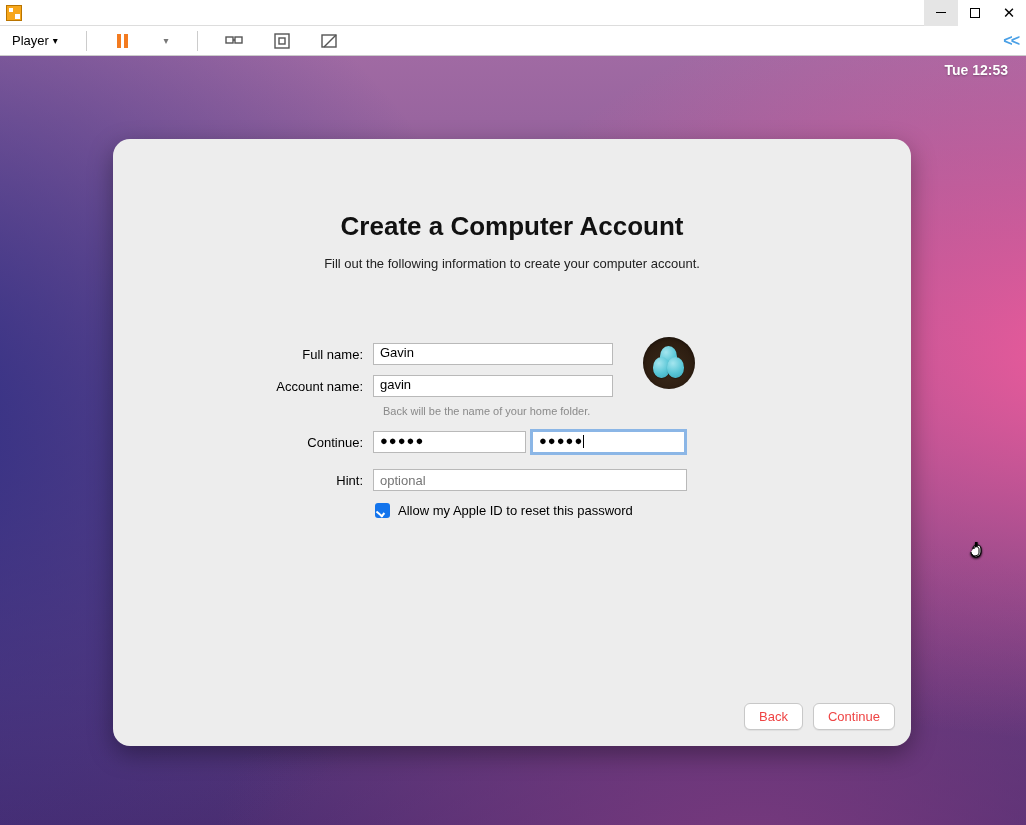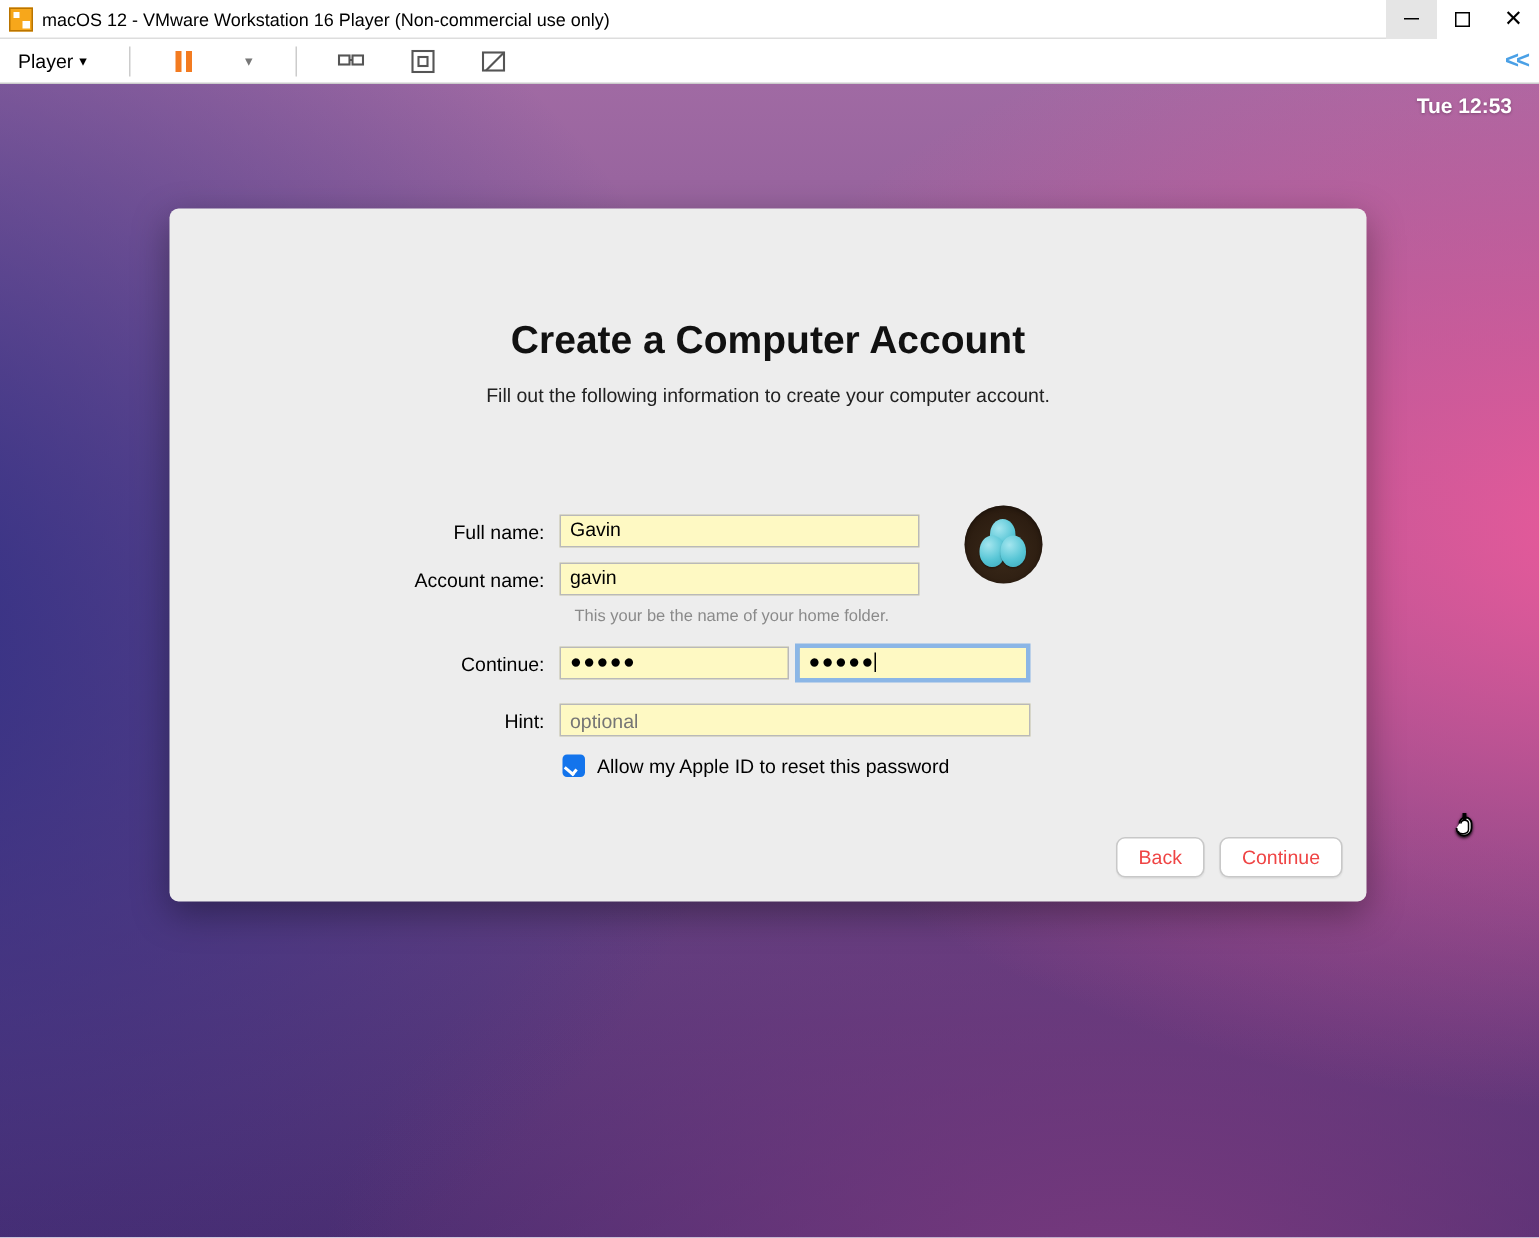--- a/index.html
+++ b/index.html
@@ -46,35 +46,35 @@
       linear-gradient(180deg, #a06aa3 0%, #4b2e72 100%);
   }
   .menubar-time{
     position:absolute; top:6px; right:18px; color:#fff; font-size:14px; font-weight:600;
     text-shadow:0 1px 2px rgba(0,0,0,.3);
   }
   .cursor{ position:absolute; right:36px; top:484px; font-size:22px; color:#fff; filter:drop-shadow(0 1px 1px #000);}
 
   
   .panel{
-    position:absolute; top:83px; left:113px; width:798px; height:462px;
-    background:#ededed; border-radius:6px; box-shadow:0 8px 24px rgba(0,0,0,.35);
+    position:absolute; top:83px; left:113px; width:798px; height:607px;
+    background:#ededed; border-radius:17px; box-shadow:0 8px 24px rgba(0,0,0,.35);
     display:flex; flex-direction:column;
     padding:0;
   }
   .panel-head{ text-align:center; padding:72px 40px 0 40px; }
   .panel-head h1{ font-size:26px; font-weight:700; color:#111; margin-bottom:14px; }
   .panel-head p{ font-size:13px; color:#222; }
 
   .form-wrap{ position:relative; margin-top:70px; }
   .row{ display:flex; align-items:center; height:26px; margin-bottom:6px; }
   .row .lbl{ width:260px; text-align:right; padding-right:10px; font-size:13px; color:#000; }
   .row .fld{ width:430px; display:flex; gap:6px; align-items:center; }
   .tfield{
-    height:22px; border:1px solid #b9b9b9; background:#fef9c3; padding:1px 6px; font-size:13px;
+    height:22px; border:1px solid #b9b9b9; background:#ffffff; padding:1px 6px; font-size:13px;
   }
   .tfield.full{ width:240px; }
   .tfield.half{ width:153px; }
   .tfield.hint{ width:314px; color:#888;}
   .tfield.focused{ outline:3px solid #8bb6e6; outline-offset:-1px; border-color:#5a8bcf;}
   .subnote{ margin-left:270px; font-size:11px; color:#8a8a8a; padding:0 0 12px 0; }
   .hint-row-spacer{ margin-top:12px; }
 
   .avatar{
     position:absolute; left:530px; top:-4px; width:52px; height:52px; border-radius:50%;
@@ -95,21 +95,20 @@
 
   .footer{ margin-top:auto; display:flex; justify-content:flex-end; gap:10px; padding:14px 16px 16px 16px; }
   .btn{ background:#fff; border:1px solid #c8c8c8; border-radius:6px; padding:5px 14px; font-size:13px; color:#ef4444;
         box-shadow:0 1px 1px rgba(0,0,0,.06);}
 </style>
 </head>
 <body>
 
 <div class="win-title">
   <div class="ico"></div>
-  <div>macOS 12 - VMware Workstation 16 Player (Non-commercial use only)</div>
   <div class="spacer"></div>
   <div class="win-btns">
     <div class="win-btn min">
         <span></span>
       </div>
     <div class="win-btn max">
         <span></span>
       </div>
     <div class="win-btn close">
         <span>✕</span>
@@ -176,21 +175,21 @@
             <div class="tfield full">Gavin</div>
           </div>
       </div>
 
       <div class="row">
         <div class="lbl">Account name:</div>
         <div class="fld">
             <div class="tfield full">gavin</div>
           </div>
       </div>
-      <div class="subnote">This your be the name of your home folder.</div>
+      <div class="subnote">Back will be the name of your home folder.</div>
 
       <div class="row">
         <div class="lbl">Continue:</div>
         <div class="fld">
           <div class="tfield half" style="letter-spacing:1px;">●●●●●</div>
           <div class="tfield half focused" style="letter-spacing:1px;">
             <span>●●●●●</span><span style="border-left:1px solid #000; display:inline-block; height:13px; vertical-align:middle;"></span>
           </div>
         </div>
       </div>

